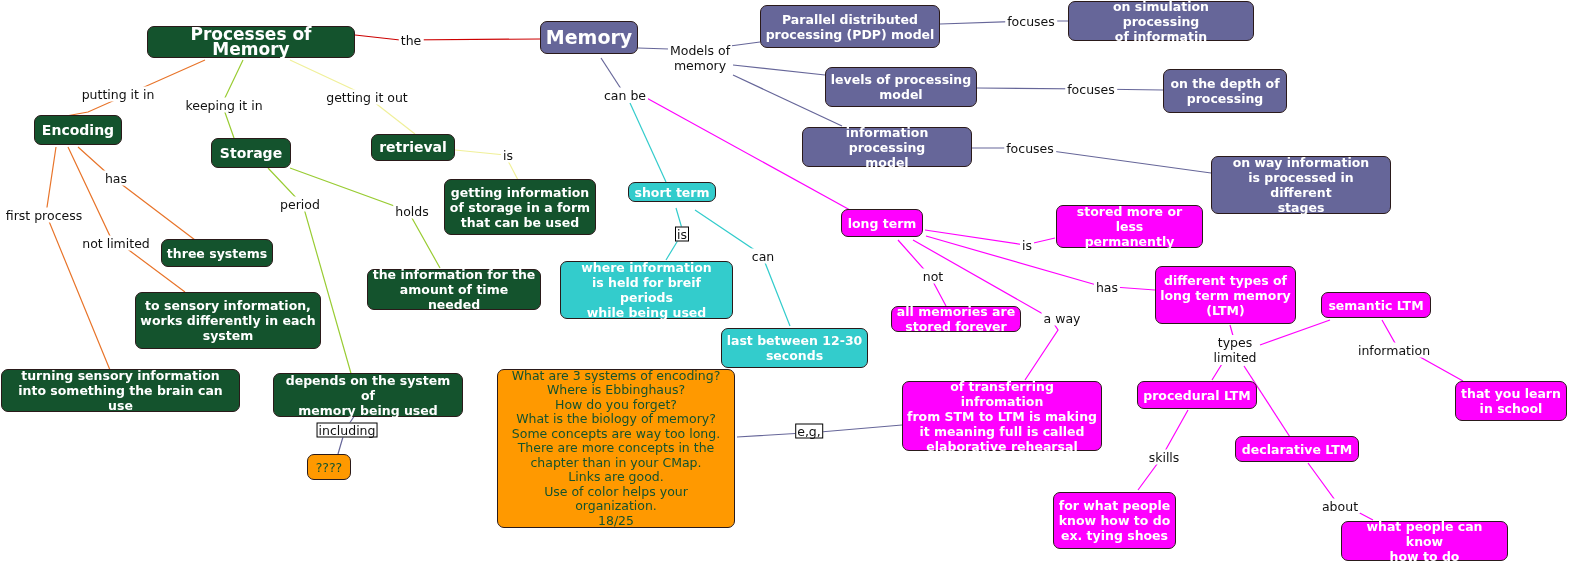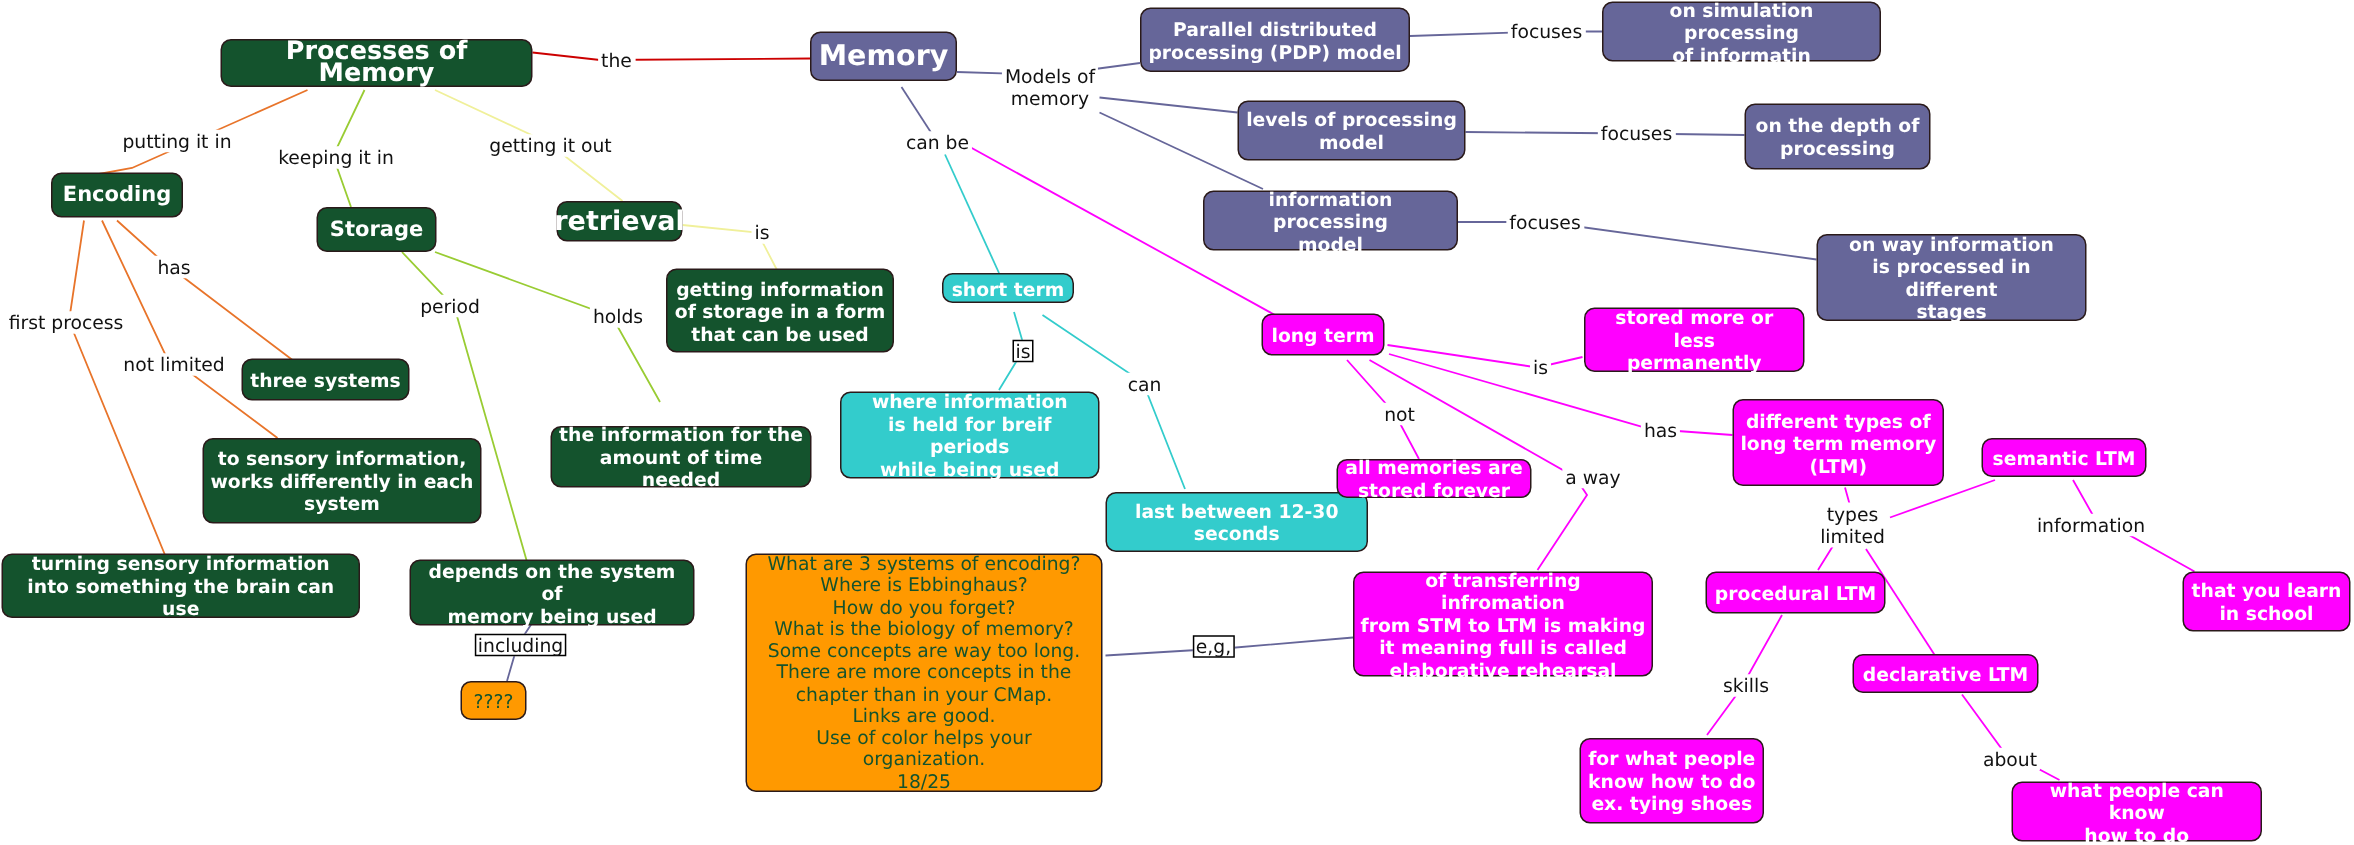--- a/index.html
+++ b/index.html
@@ -65,31 +65,31 @@
     <polyline stroke="#ff00ff" points="1382,320 1395,343 1463,381"></polyline>
     <polyline stroke="#ff00ff" points="1188,410 1160,460 1138,490"></polyline>
     <polyline stroke="#ff00ff" points="1308,463 1335,500 1373,520"></polyline>
   </g>
 </svg>
 
 <div class="node red" style="left:147px;top:26px;width:208px;height:32px;font-size:17px;">Processes of Memory</div>
 <div class="node slate" style="left:540px;top:21px;width:98px;height:33px;font-size:19px;">Memory</div>
 <div class="node red" style="left:18px;top:115px;width:88px;height:30px;font-size:14px;margin-left:16px;">Encoding</div>
 <div class="node red" style="left:211px;top:138px;width:80px;height:30px;font-size:14px;">Storage</div>
-<div class="node red" style="left:371px;top:134px;width:84px;height:27px;font-size:18px;">retrieval</div>
+<div class="node red" style="left:371px;top:134px;width:84px;height:27px;font-size:14px;">retrieval</div>
 <div class="node red" style="left:161px;top:239px;width:112px;height:28px;">three systems</div>
 <div class="node red" style="left:135px;top:292px;width:186px;height:57px;">to sensory information,
 works differently in each
 system</div>
 <div class="node red" style="left:1px;top:369px;width:239px;height:43px;">turning sensory information
 into something the brain can use</div>
 <div class="node red" style="left:273px;top:373px;width:190px;height:44px;">depends on the system of
 memory being used</div>
 <div class="node orange" style="left:307px;top:454px;width:44px;height:26px;">????</div>
-<div class="node red" style="left:367px;top:284px;width:174px;height:41px;">the information for the
+<div class="node red" style="left:367px;top:269px;width:174px;height:41px;">the information for the
 amount of time needed</div>
 <div class="node red" style="left:444px;top:179px;width:152px;height:56px;">getting information
 of storage in a form
 that can be used</div>
 
 <div class="node slate" style="left:760px;top:5px;width:180px;height:43px;">Parallel distributed
 processing (PDP) model</div>
 <div class="node slate" style="left:825px;top:67px;width:152px;height:40px;">levels of processing
 model</div>
 <div class="node slate" style="left:802px;top:127px;width:170px;height:40px;">information processing
@@ -99,21 +99,21 @@
 <div class="node slate" style="left:1163px;top:69px;width:124px;height:44px;">on the depth of
 processing</div>
 <div class="node slate" style="left:1211px;top:156px;width:180px;height:58px;">on way information
 is processed in different
 stages</div>
 
 <div class="node teal" style="left:628px;top:182px;width:88px;height:20px;text-align:center;">short term</div>
 <div class="node teal" style="left:560px;top:261px;width:173px;height:58px;">where information
 is held for breif periods
 while being used</div>
-<div class="node teal" style="left:737px;top:328px;width:175px;height:40px;">last between 12-30
+<div class="node teal" style="left:721px;top:328px;width:147px;height:40px;">last between 12-30
 seconds</div>
 
 <div class="node magenta" style="left:841px;top:209px;width:82px;height:28px;">long term</div>
 <div class="node magenta" style="left:1056px;top:205px;width:147px;height:43px;">stored more or less
 permanently</div>
 <div class="node magenta" style="left:891px;top:306px;width:130px;height:26px;">all memories are
 stored forever</div>
 <div class="node magenta" style="left:1155px;top:266px;width:141px;height:58px;">different types of
 long term memory
 (LTM)</div>

